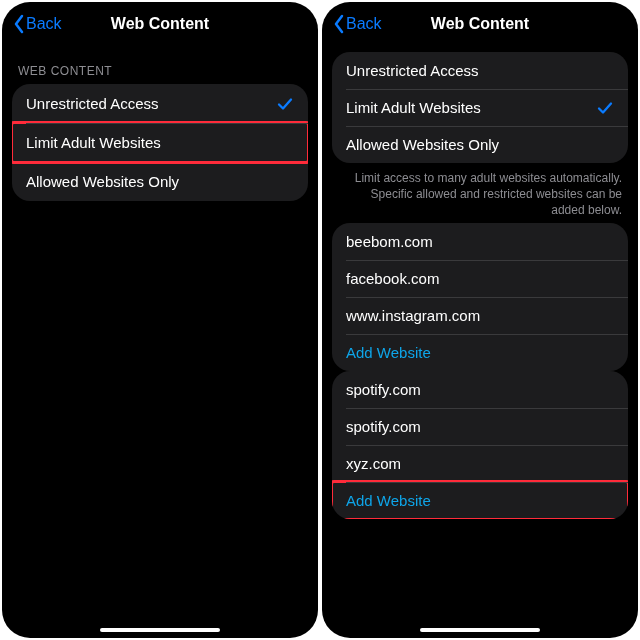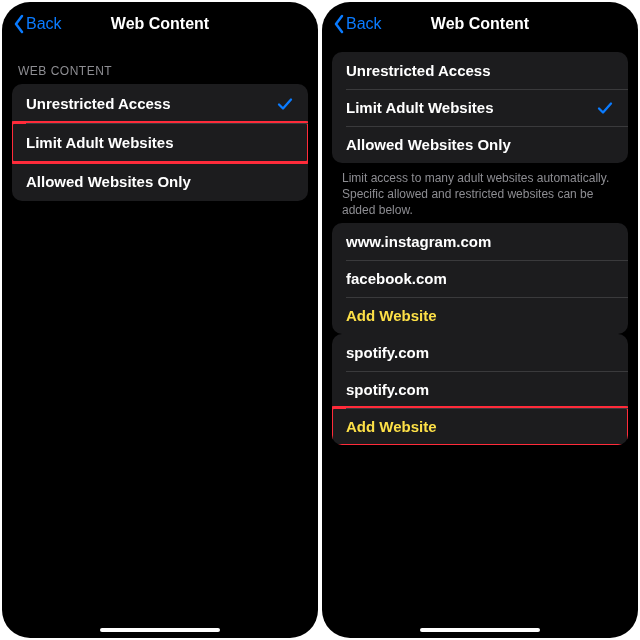--- a/index.html
+++ b/index.html
@@ -58,45 +58,45 @@
       font-size: 12px;
       letter-spacing: 0.5px;
       padding: 18px 16px 6px 16px;
       text-transform: uppercase;
     }
     .section-footer {
       color: #8d8d92;
       font-size: 12px;
       line-height: 1.35;
       padding: 7px 16px 4px 20px;
+      text-align: right;
     }
     .group {
       background: #1c1c1e;
-      border-radius: 10px;
+      border-radius: 18px;
       margin: 0 10px;
       overflow: hidden;
-      font-weight: bold;
     }
     .cell {
       display: flex;
       align-items: center;
       justify-content: space-between;
       padding: 0 14px;
       height: 39px;
       color: #fff;
       font-size: 15px;
       position: relative;
     }
     .cell + .cell::before {
       content: "";
       position: absolute;
       left: 14px; right: 0; top: 0;
       border-top: 0.5px solid #3a3a3c;
     }
-    .cell.link { color: #fde047; }
+    .cell.link { color: #0ea5e9; }
     .check { color: #0a7bff; display: inline-flex; }
     .check svg { width: 18px; height: 18px; }
     .highlight {
       outline: 3px solid #ff2b3a;
       outline-offset: -1px;
       border-radius: 2px;
       position: relative;
       z-index: 2;
     }
     .cell.highlight { border-radius: 2px; }
@@ -174,37 +174,43 @@
             </span>
         </div>
         <div class="cell">
           <span>Allowed Websites Only</span>
         </div>
       </div>
       <div class="section-footer">Limit access to many adult websites automatically. Specific allowed and restricted websites can be added below.</div>
 
       <div class="group">
         <div class="cell">
+            <span>beebom.com</span>
+          </div>
+        <div class="cell">
+            <span>facebook.com</span>
+          </div>
+        <div class="cell">
             <span>www.instagram.com</span>
-          </div>
-        <div class="cell">
-            <span>facebook.com</span>
           </div>
         <div class="cell link">
             <span>Add Website</span>
           </div>
       </div>
 
       <div class="group">
         <div class="cell">
             <span>spotify.com</span>
           </div>
         <div class="cell">
             <span>spotify.com</span>
           </div>
+        <div class="cell">
+            <span>xyz.com</span>
+          </div>
         <div class="cell link highlight">
             <span>Add Website</span>
           </div>
       </div>
     </div>
     <div class="home-indicator"></div>
   </div>
 
 </div>
 

